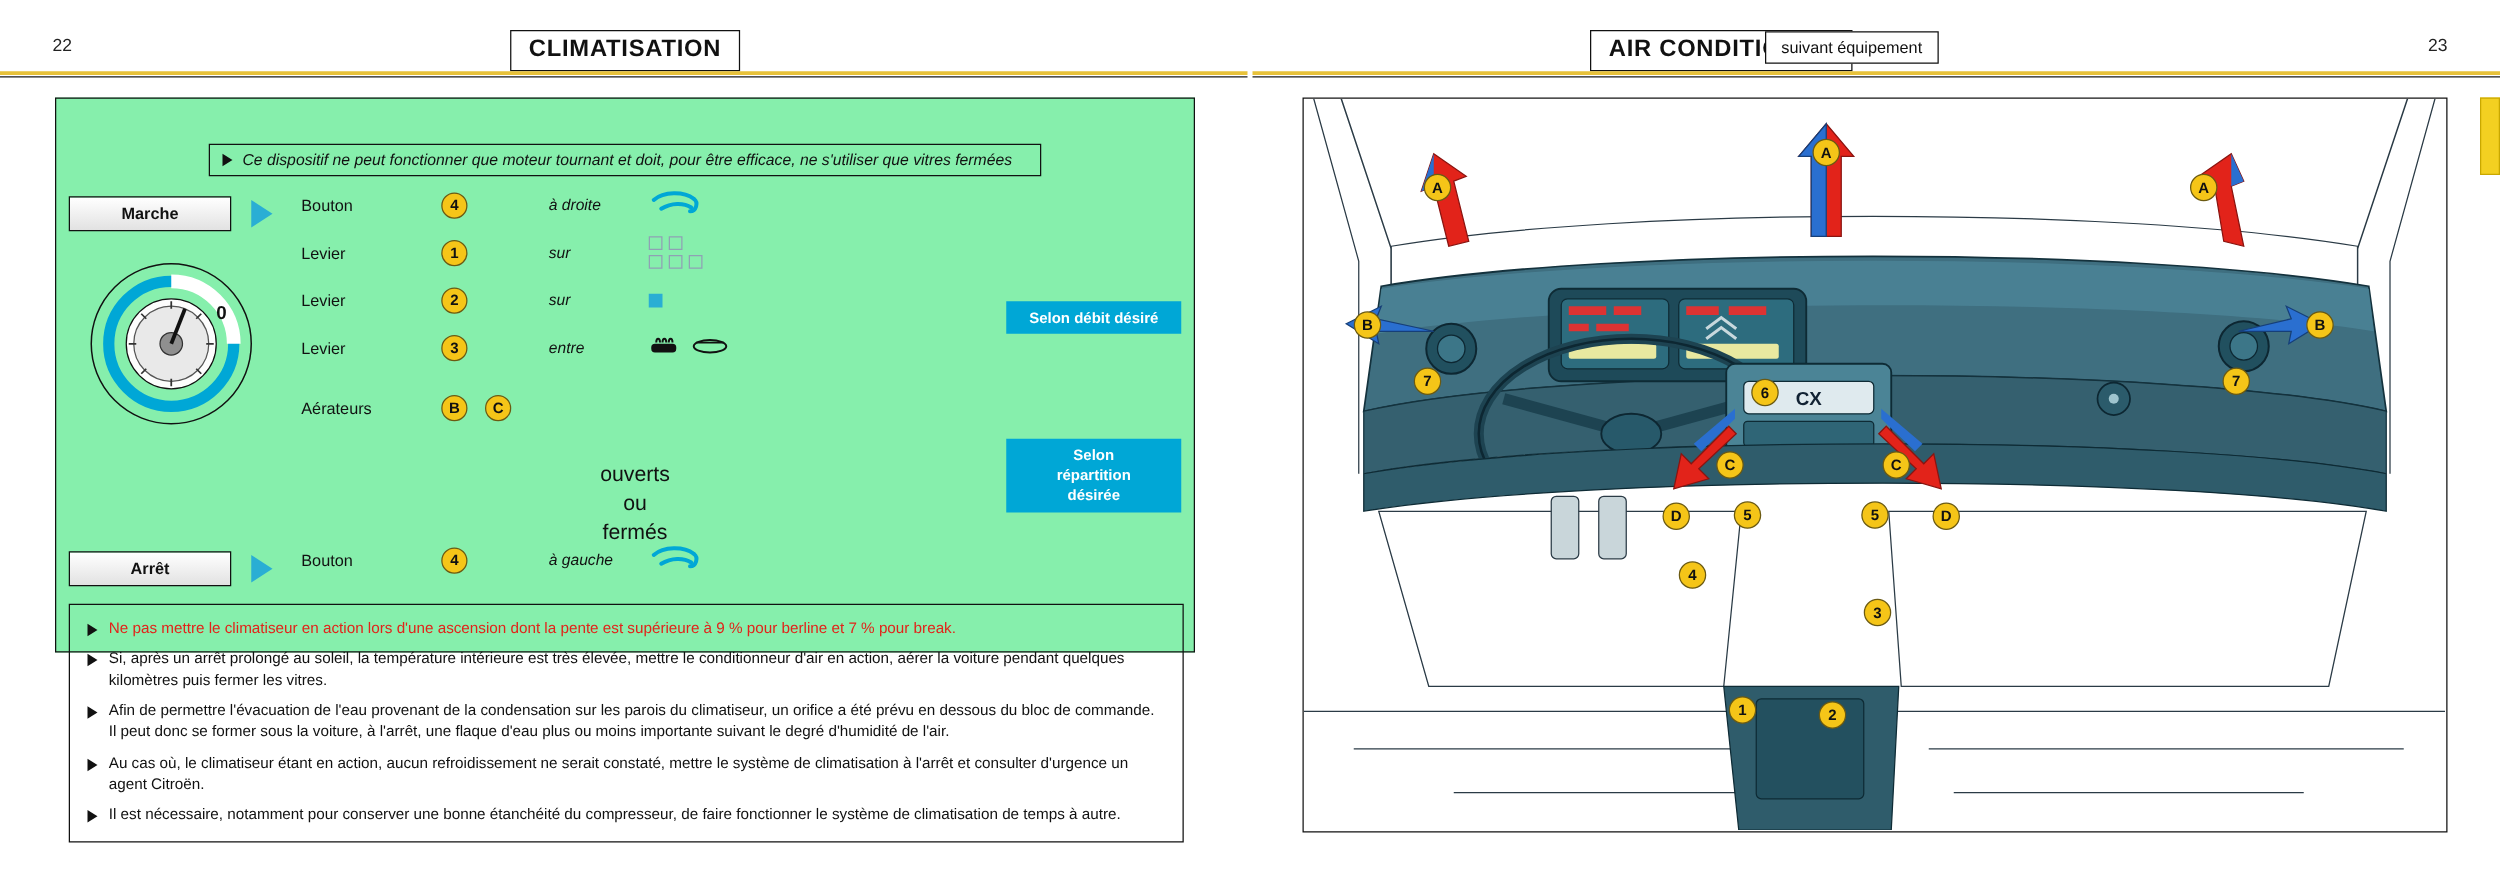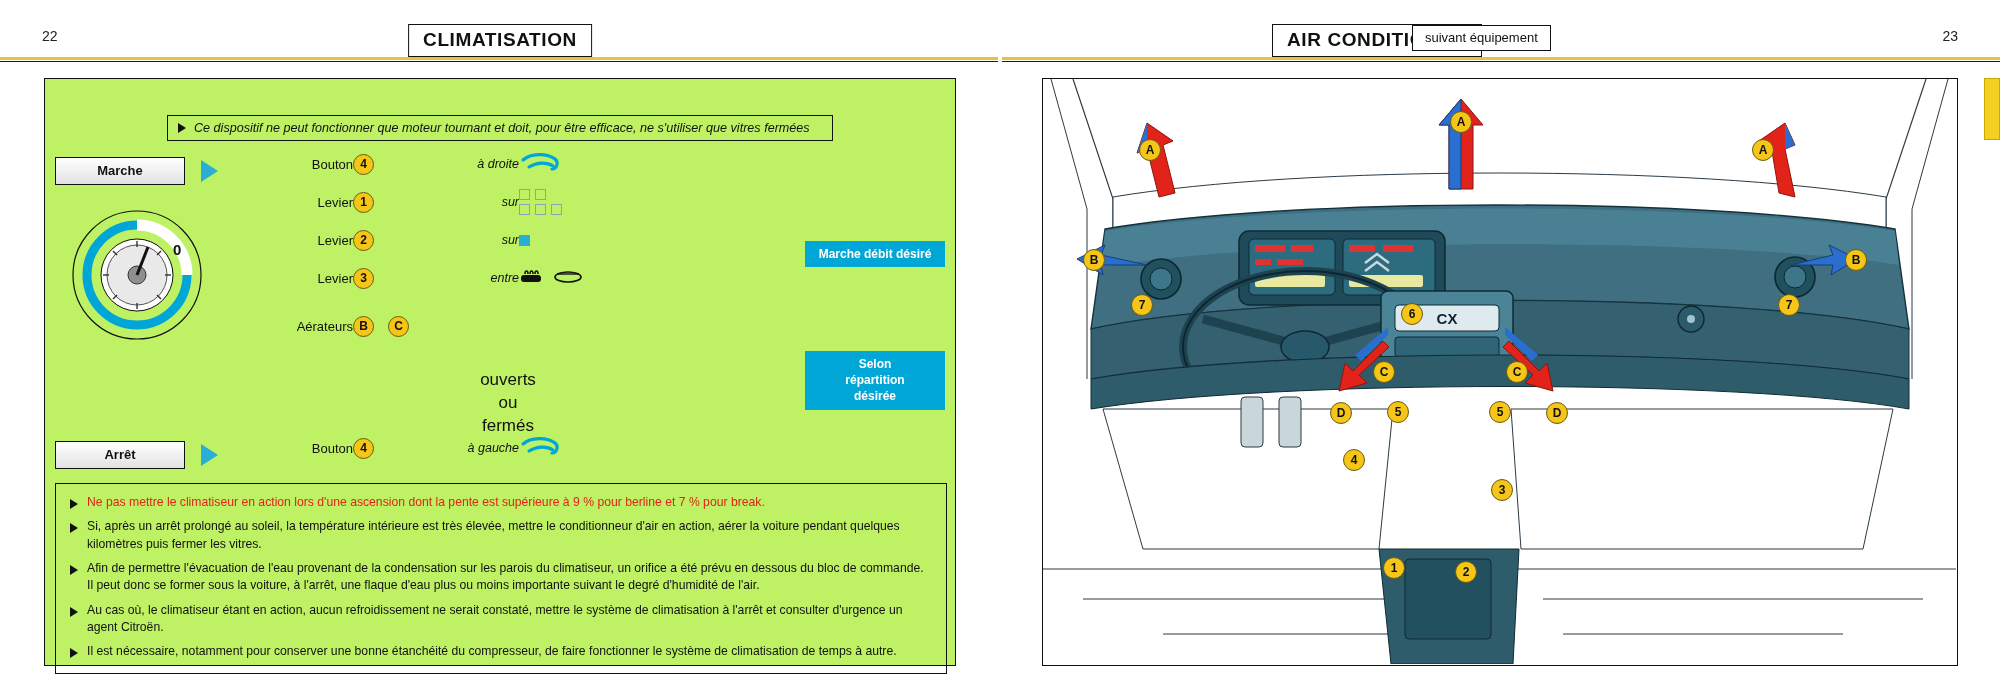--- a/index.html
+++ b/index.html
@@ -97,24 +97,24 @@
     font-size: 13px;
     background: #fff;
   }
 
   
   .frame {
     position: absolute;
     left: 44px;
     top: 78px;
     width: 912px;
-    height: 588px;
+    height: 444px;
     border: 1.5px solid #111;
     box-sizing: border-box;
-    background: #bef264;
+    background: #86efac;
   }
 
   .note-top {
     position: absolute;
     left: 122px;
     top: 36px;
     width: 666px;
     border: 1.2px solid #111;
     box-sizing: border-box;
     padding: 5px 10px;
@@ -173,21 +173,20 @@
     left: 196px;
     top: 66px;
     width: 520px;
   }
   .irow {
     position: relative;
     display: flex;
     align-items: center;
     height: 38px;
     margin-bottom: 0;
-    text-align: right;
   }
   .ilabel {
     width: 112px;
     font-size: 13px;
   }
   .ibadges {
     width: 86px;
     display: flex;
     align-items: center;
     gap: 14px;
@@ -446,21 +445,21 @@
             <div class="badge">C</div>
           </div>
           <div class="iprep"></div>
           <div class="isym"></div>
         </div>
 
       </div>
 
       <div class="vent-text">ouverts<br>ou<br>fermés</div>
 
-      <div class="cb-blue cb-debit">Marche débit désiré</div>
+      <div class="cb-blue cb-debit">Selon débit désiré</div>
       <div class="cb-blue cb-rep">Selon<br>répartition<br>désirée</div>
 
       <div class="state-row arret">
         <div class="state-label">Arrêt</div>
         <div class="big-tri"></div>
       </div>
 
       <div class="instr" style="top:350px">
         <div class="irow">
           <div class="ilabel">Bouton</div>

